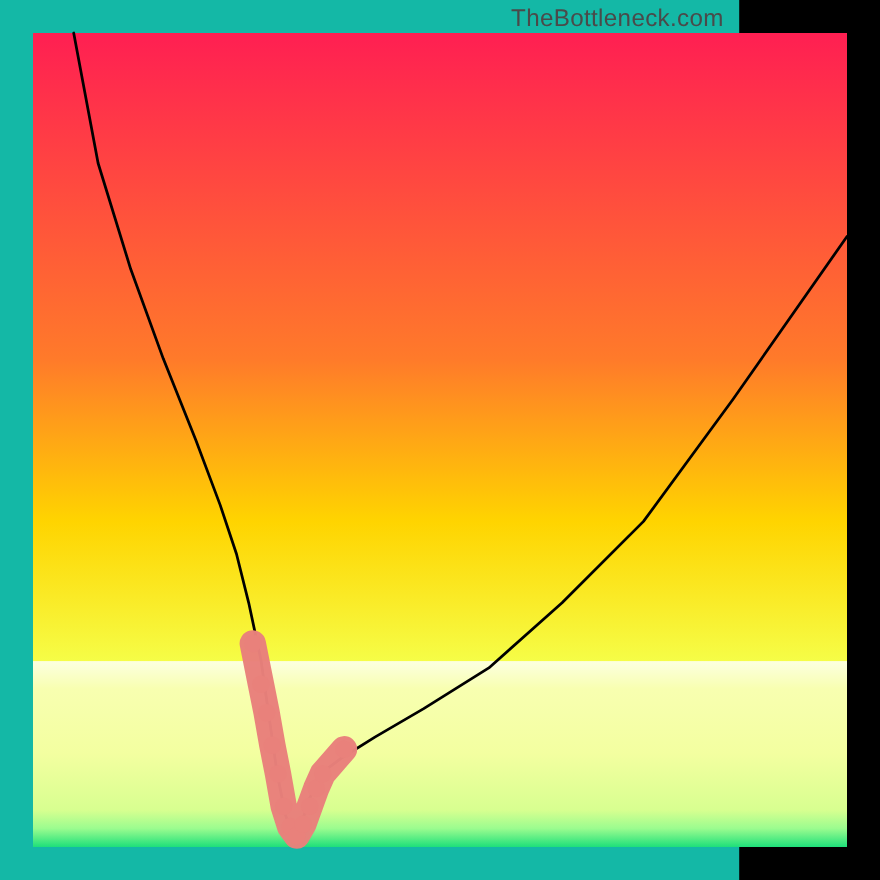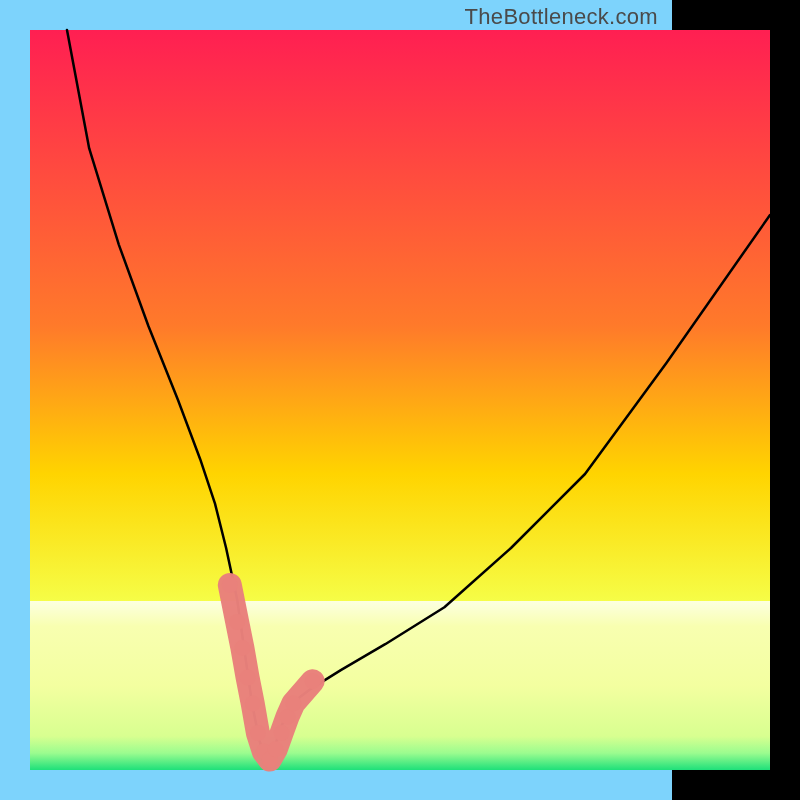--- a/index.html
+++ b/index.html
@@ -7,21 +7,21 @@
     padding: 0;
     width: 800px;
     height: 800px;
     background: #000;
     overflow: hidden;
   }
   .container {
     position: relative;
     width: 672px;
     height: 800px;
-    background: #7dd3fc;
+    background: #14b8a6;
   }
   .watermark {
     position: absolute;
     top: 4px;
     right: 14px;
     font-family: Arial, Helvetica, sans-serif;
     font-size: 22px;
     color: #4a4a4a;
     letter-spacing: 0.3px;
     z-index: 10;

